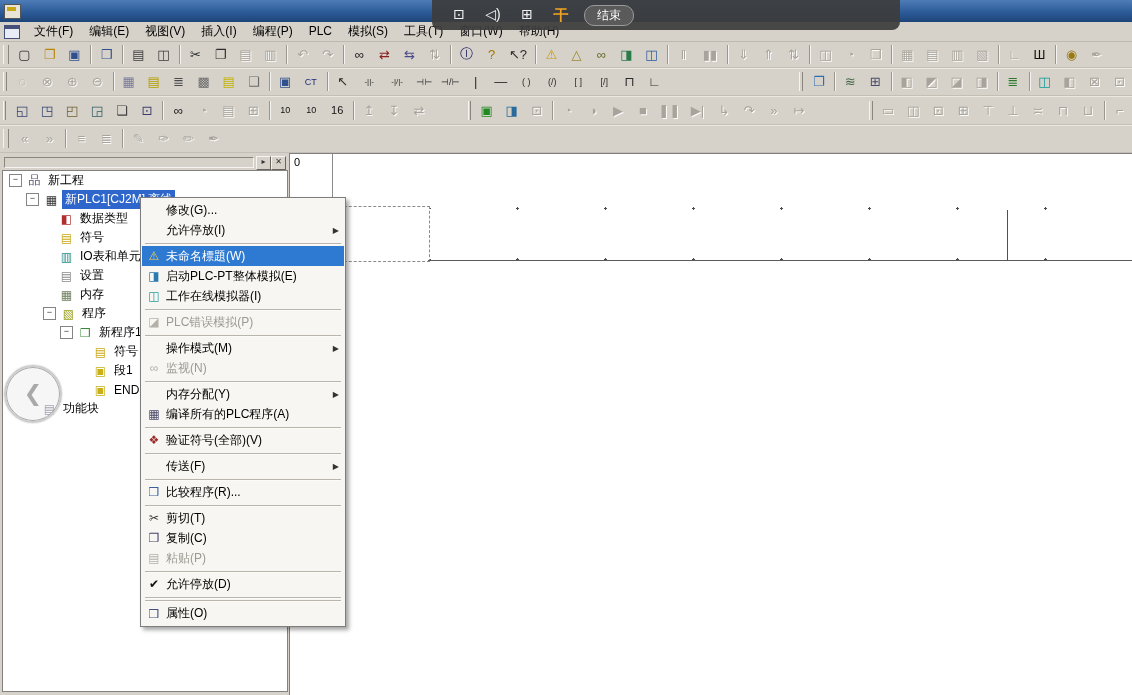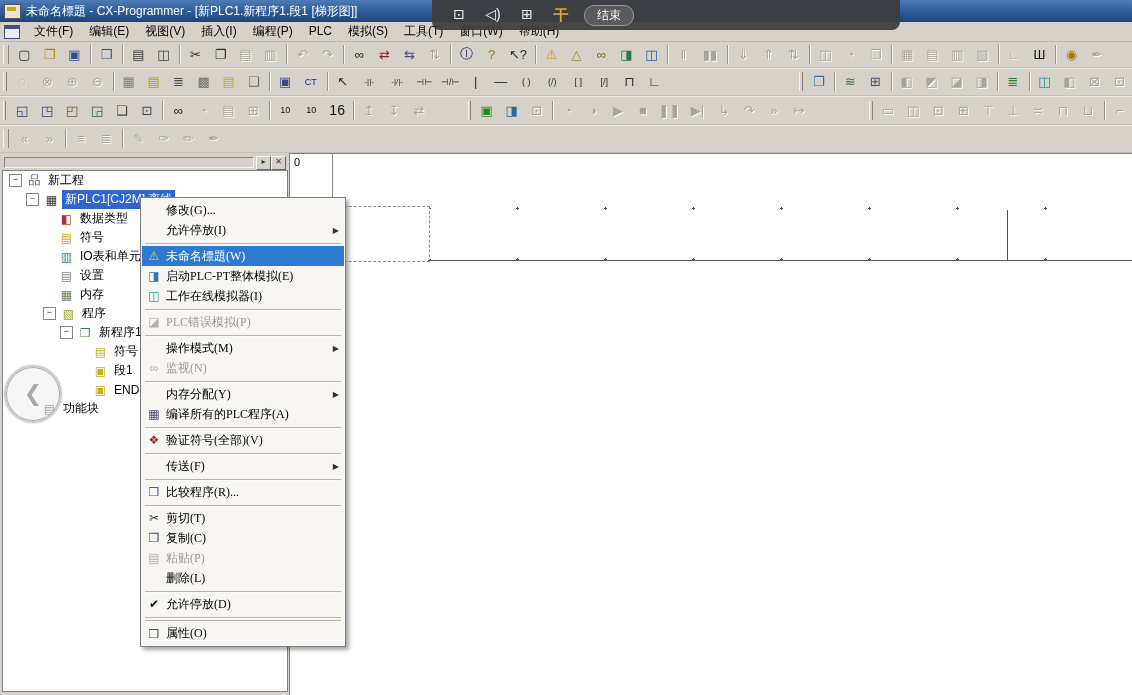--- a/index.html
+++ b/index.html
@@ -61,21 +61,21 @@
     background-image:radial-gradient(circle at 1.5px 1.5px,#4a4a4a 1px,transparent 1.4px);
     background-size:88px 3px;background-repeat:repeat-x;}
   .sel-cell{position:absolute;left:49px;top:52px;width:89px;height:54px;border:1px dashed #8a8a8a;background:#fff;}
   .rung-hline{position:absolute;left:138px;top:106px;right:0;height:1px;background:#5a5a5a;}
   .right-rail{position:absolute;left:717px;top:56px;width:1px;height:51px;background:#0f7a1f;}
   
   .ctx-menu{position:absolute;left:140px;top:197px;width:202px;z-index:80;background:#f7f6f2;
     border:1px solid #7d7d7d;box-shadow:3px 3px 4px rgba(0,0,0,.35);padding:2px 1px;}
   .mi{height:20px;display:flex;align-items:center;position:relative;padding-right:14px;color:#000;}
   .mi .mic{width:24px;flex:0 0 auto;text-align:center;font-size:12px;}
-  .mi .mil{white-space:nowrap;font-family:Liberation Serif, serif;}
+  .mi .mil{white-space:nowrap;}
   .mi .mia{position:absolute;right:5px;font-size:8px;color:#333;}
   .mi.hl{background:#2e7ad2;color:#fff;}
   .mi.dis{color:#9e9a92;}
   .mi.dis .mic{color:#b5b1a9;}
   .m-sep{height:1px;background:#b9b5ad;margin:2.5px 3px;box-shadow:0 1px 0 #fcfbf8;}
   
   .remote-bar{position:absolute;left:432px;top:0;width:468px;height:30px;z-index:100;
     background:rgba(60,60,60,.93);border-radius:0 0 8px 8px;display:flex;align-items:center;
     color:#fff;padding:0 10px;box-sizing:border-box;}
   .remote-bar .rtext{flex:1;font-size:12px;white-space:nowrap;overflow:hidden;}
@@ -86,21 +86,20 @@
   .back-circle{position:absolute;left:4px;top:365px;width:54px;height:54px;border-radius:50%;
     border:2px solid #cdcdcd;box-shadow:inset 0 0 0 1px #a8a8a8, 0 0 0 1px #efefef;
     background:rgba(238,238,238,.55);z-index:50;display:flex;align-items:center;justify-content:center;
     color:#a9a9a9;font-size:22px;}
 </style>
 </head>
 <body>
 
 <div class="titlebar">
   <span class="app-icon"></span>
-  <span class="title">未命名標題 - CX-Programmer - [新PLC1.新程序1.段1 [梯形图]]</span>
 </div>
 <span class="ip-frag">.16.41</span>
 <div class="win-controls" id="win-controls">
     <span>–</span>
     <span>❐</span>
     <span>✕</span>
   </div>
 
 <div class="menubar" id="menubar">
   <span class="mdi-icon"></span>
@@ -231,21 +230,21 @@
       <span class="tb-btn" style="color: rgb(63, 63, 63);">❏</span>
       <span class="tb-btn" style="color: rgb(63, 63, 111);">⊡</span>
       <span class="tb-sep"></span>
       <span class="tb-btn" style="color: rgb(27, 27, 27);">∞</span>
       <span class="tb-btn dis">◔</span>
       <span class="tb-btn dis">▤</span>
       <span class="tb-btn dis">⊞</span>
       <span class="tb-sep"></span>
       <span class="tb-btn" style="color: rgb(17, 17, 17); font-size: 9px; min-width: 24px;">10</span>
       <span class="tb-btn" style="color: rgb(17, 17, 17); font-size: 9px; min-width: 24px;">10</span>
-      <span class="tb-btn" style="color: rgb(17, 17, 17); font-size: 14px; min-width: 24px;">16</span>
+      <span class="tb-btn" style="color: rgb(17, 17, 17); font-size: 11px; min-width: 24px;">16</span>
       <span class="tb-sep"></span>
       <span class="tb-btn dis">↥</span>
       <span class="tb-btn dis">↧</span>
       <span class="tb-btn dis">⇄</span>
       <span class="tb-sp" style="width: 95px;"></span>
       <span class="grip"></span>
       <span class="tb-btn" style="color: rgb(31, 138, 31);">▣</span>
       <span class="tb-btn" style="color: rgb(42, 106, 154);">◨</span>
       <span class="tb-btn dis">⊡</span>
       <span class="tb-sep"></span>
@@ -460,24 +459,20 @@
       <span class="mil">剪切(T)</span>
     </div>
     <div class="mi">
       <span class="mic" style="color: rgb(68, 68, 102);">❐</span>
       <span class="mil">复制(C)</span>
     </div>
     <div class="mi dis">
       <span class="mic">▤</span>
       <span class="mil">粘贴(P)</span>
     </div>
-    <div class="mi">
-      <span class="mic"></span>
-      <span class="mil">删除(L)</span>
-    </div>
     <div class="m-sep"></div>
     <div class="mi">
       <span class="mic" style="color: rgb(17, 17, 17);">✔</span>
       <span class="mil">允许停放(D)</span>
     </div>
     <div class="m-sep"></div>
     <div class="m-sep"></div>
     <div class="mi">
       <span class="mic" style="color: rgb(68, 80, 122);">❒</span>
       <span class="mil">属性(O)</span>

